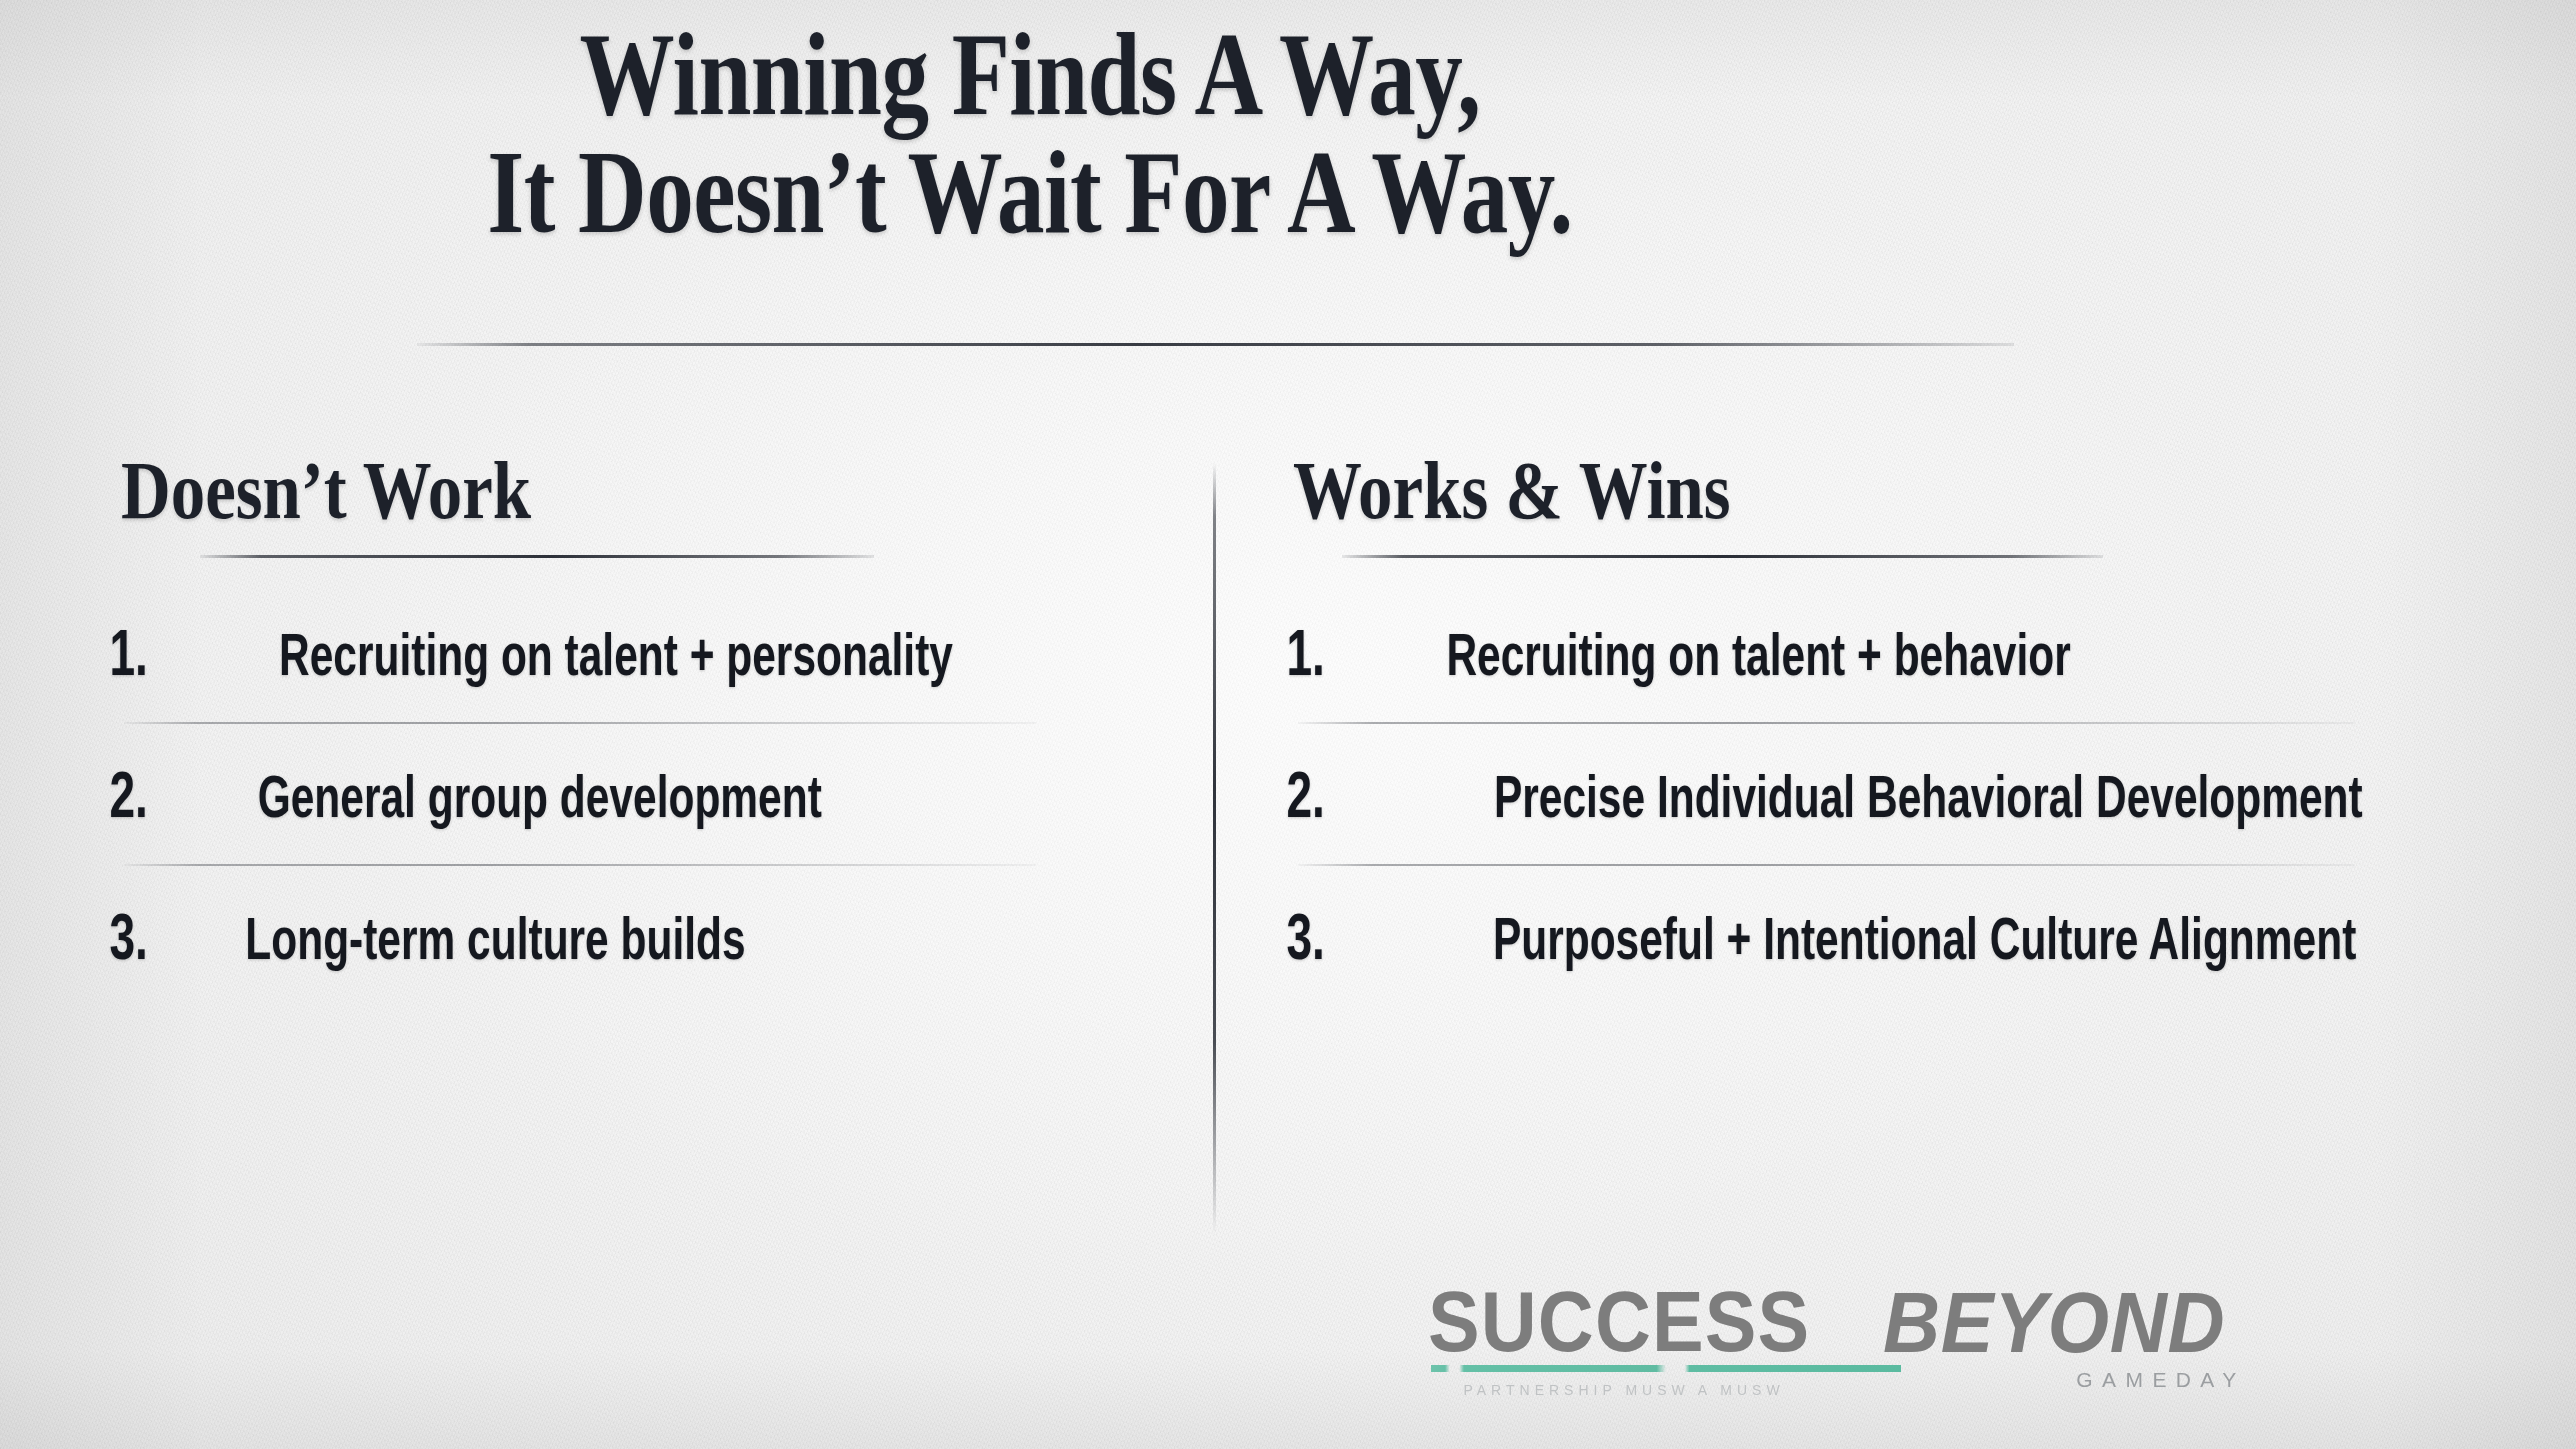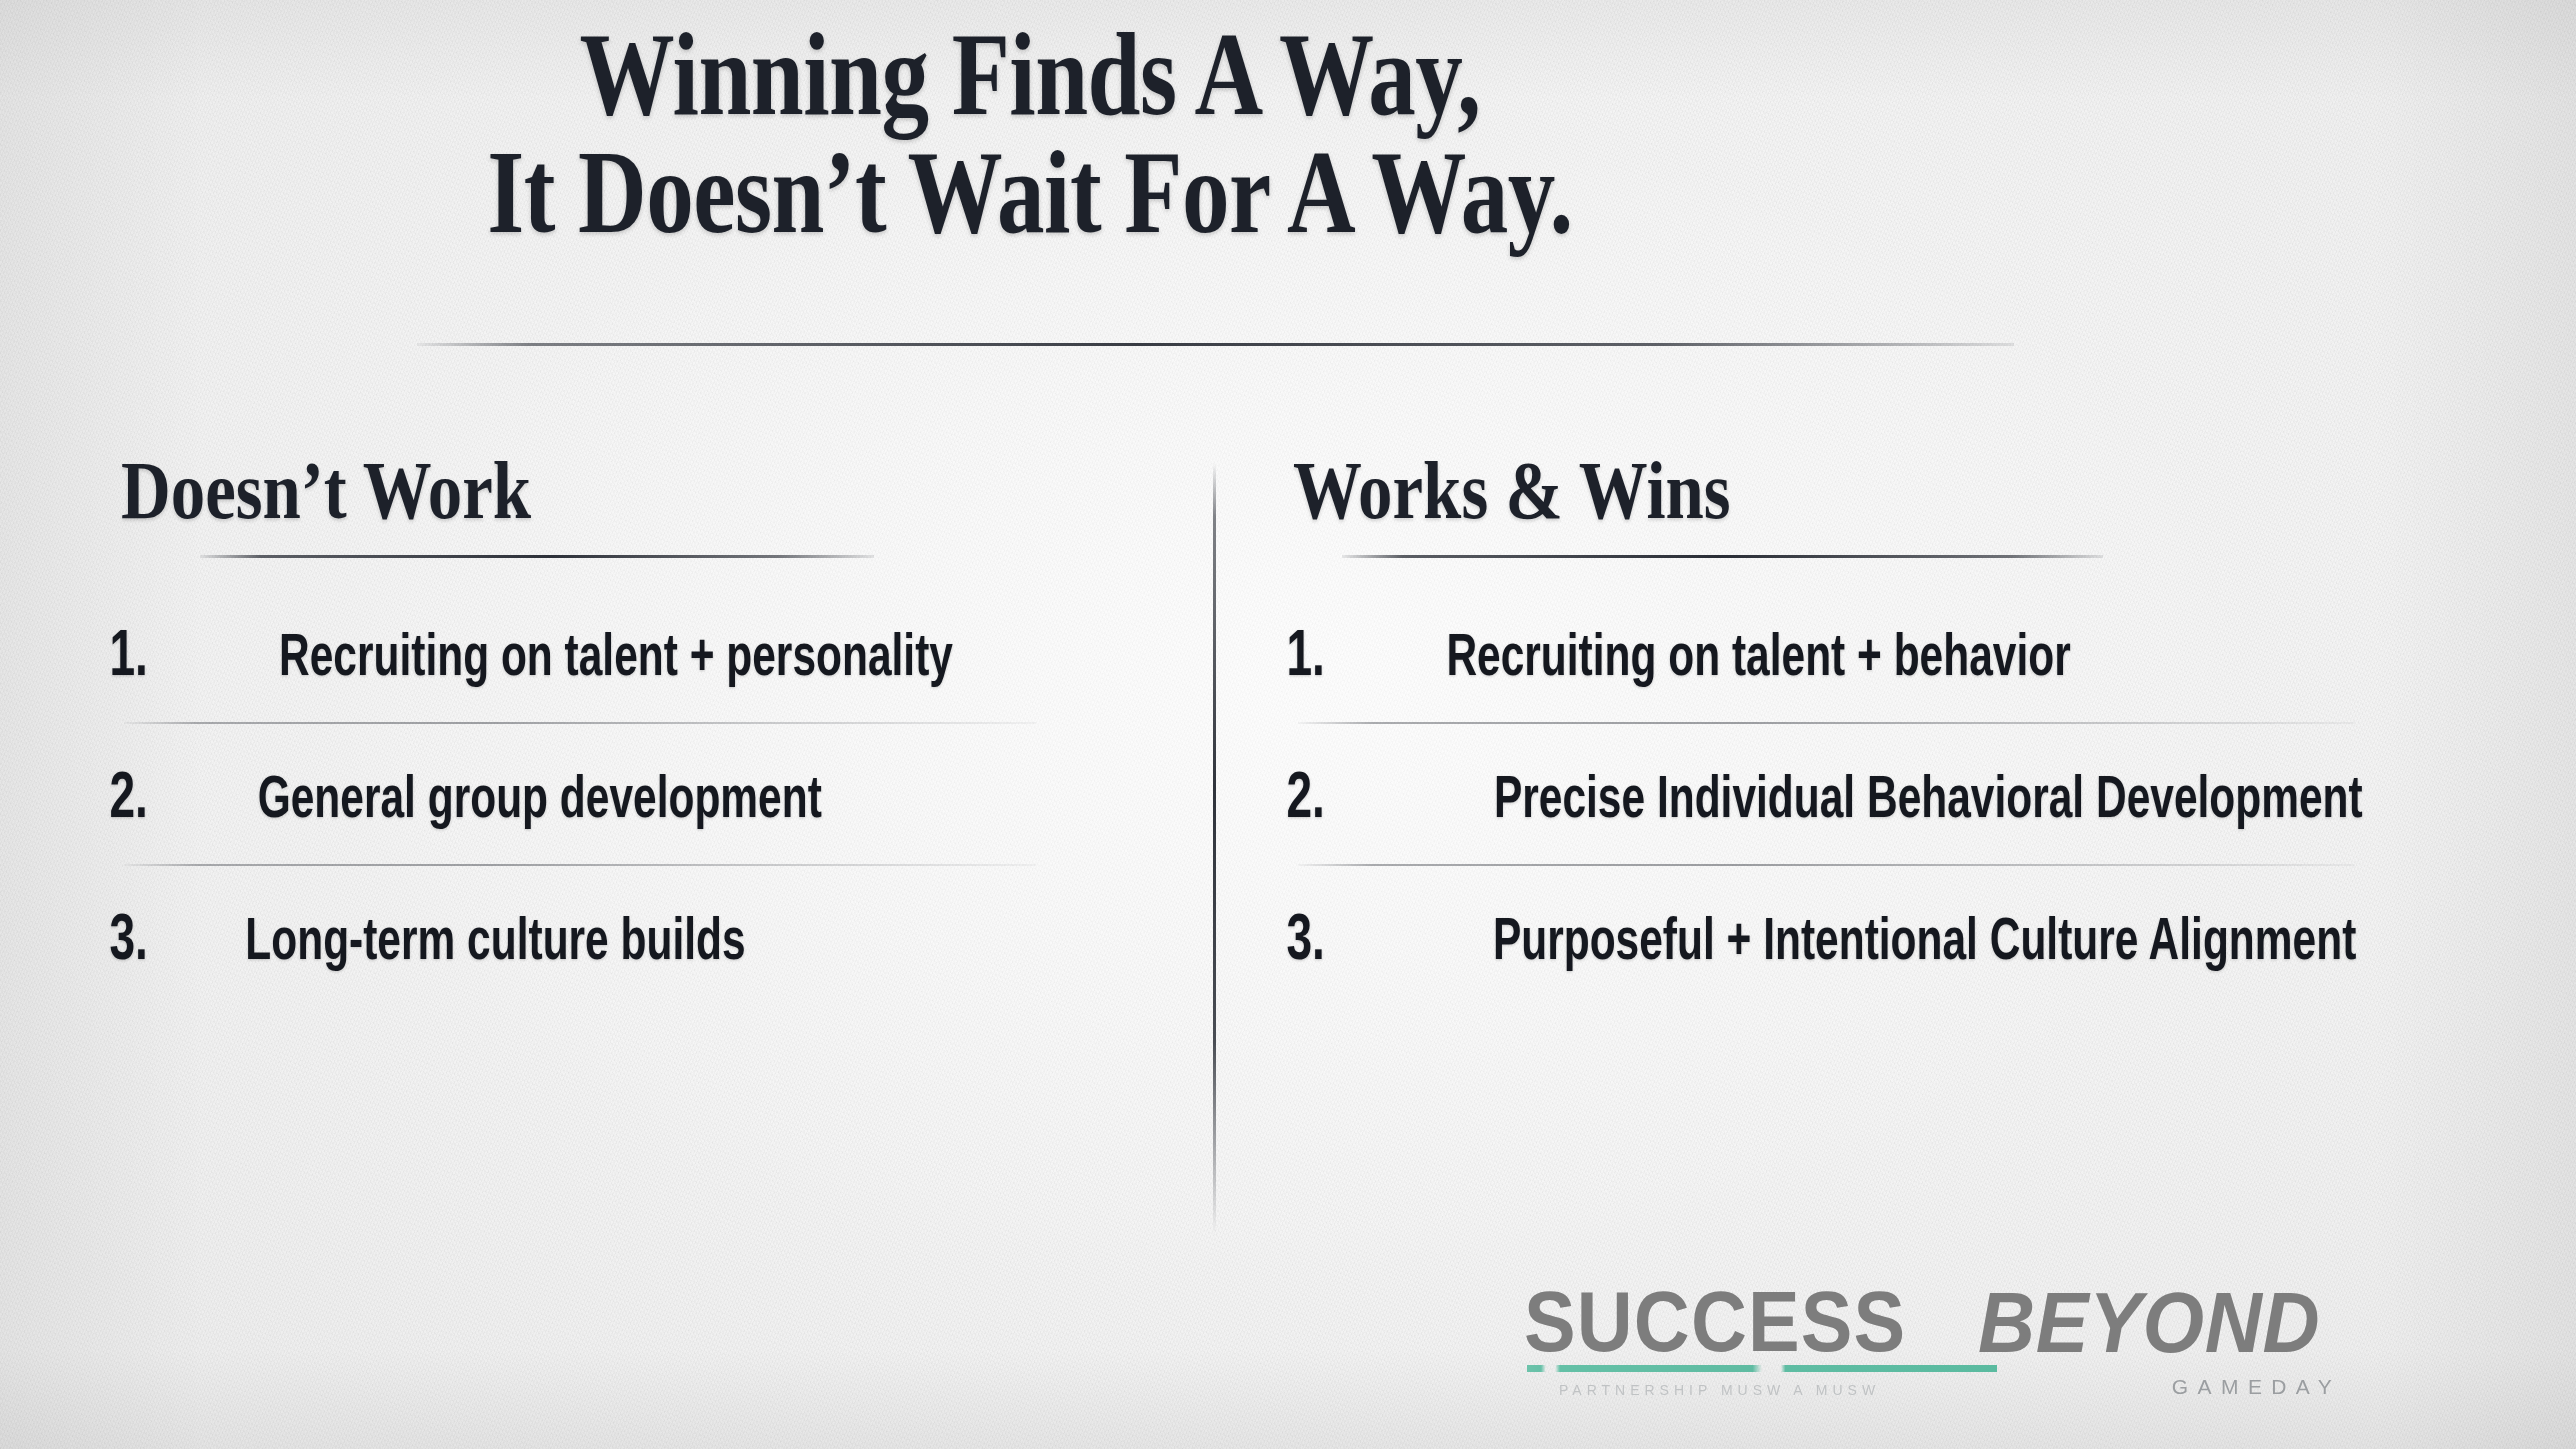--- a/index.html
+++ b/index.html
@@ -211,20 +211,21 @@
     left:1524px;
     top:1280px;
     width:731px;
     height:134px;
   }
   #logo-wordmarks {
     position:relative;
     display:flex;
     align-items:flex-start;
     gap:29.5px;
+    justify-content:flex-end;
   }
   #logo-success-group { position:relative; }
   #logo-success {
     font-family:"Liberation Sans Narrow","Liberation Sans", sans-serif;
     font-weight:700;
     font-size:86px;
     line-height:0.97;
     letter-spacing:1.3px;
     color:#7d7d7d;
     transform:scaleX(0.90);
@@ -268,21 +269,21 @@
     font-style:italic;
     font-size:86px;
     line-height:0.97;
     letter-spacing:0.7px;
     color:#7d7d7d;
     transform:scaleX(0.92);
     transform-origin:left top;
     white-space:nowrap;
   }
   #logo-gameday {
-    margin-top:10px;
+    margin-top:3px;
     text-align:right;
     padding-right:9.4px;
     font-family:"Liberation Sans", sans-serif;
     font-weight:400;
     font-size:21px;
     letter-spacing:9.4px;
     color:#9b9ea1;
     white-space:nowrap;
   }
 </style>

